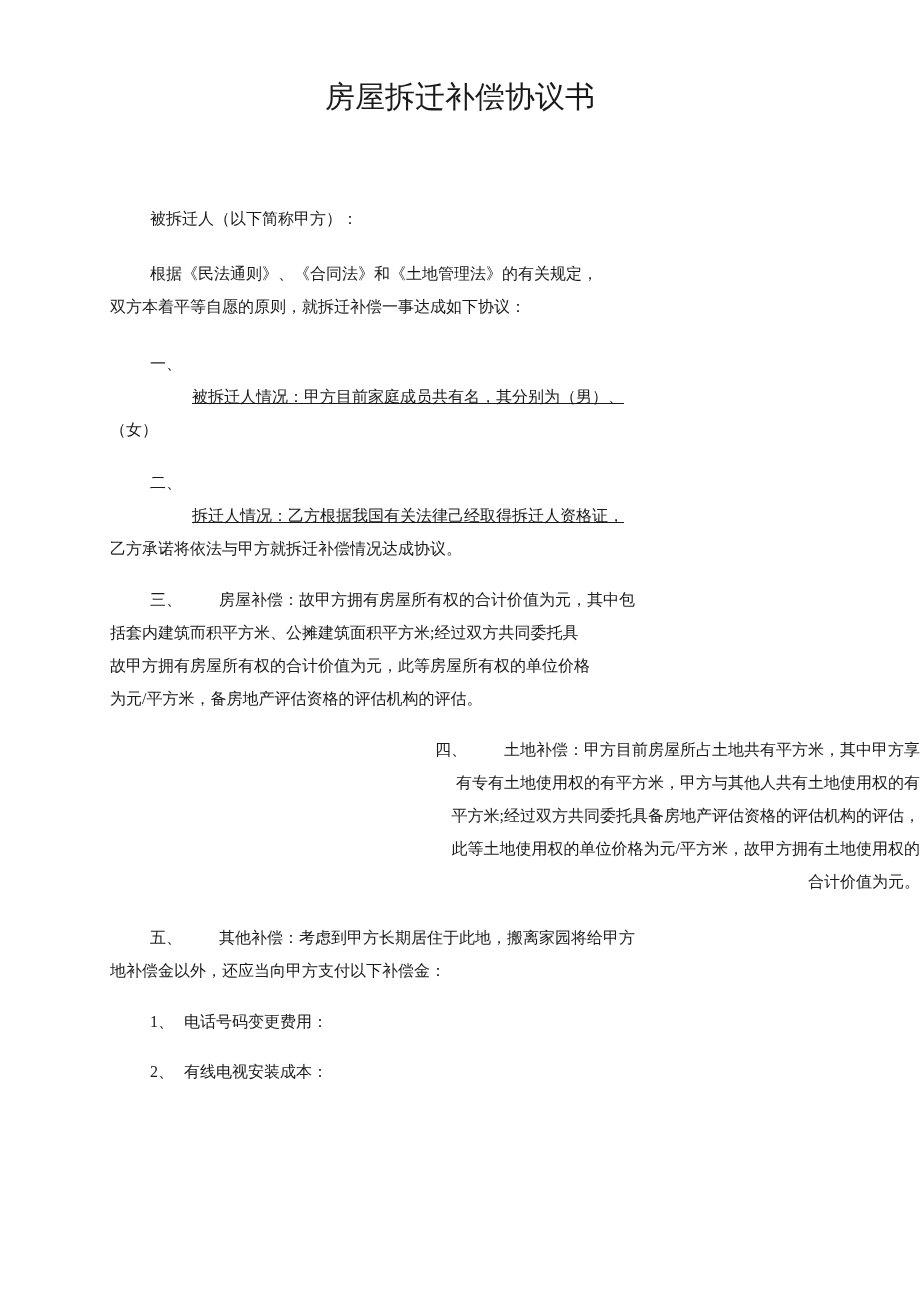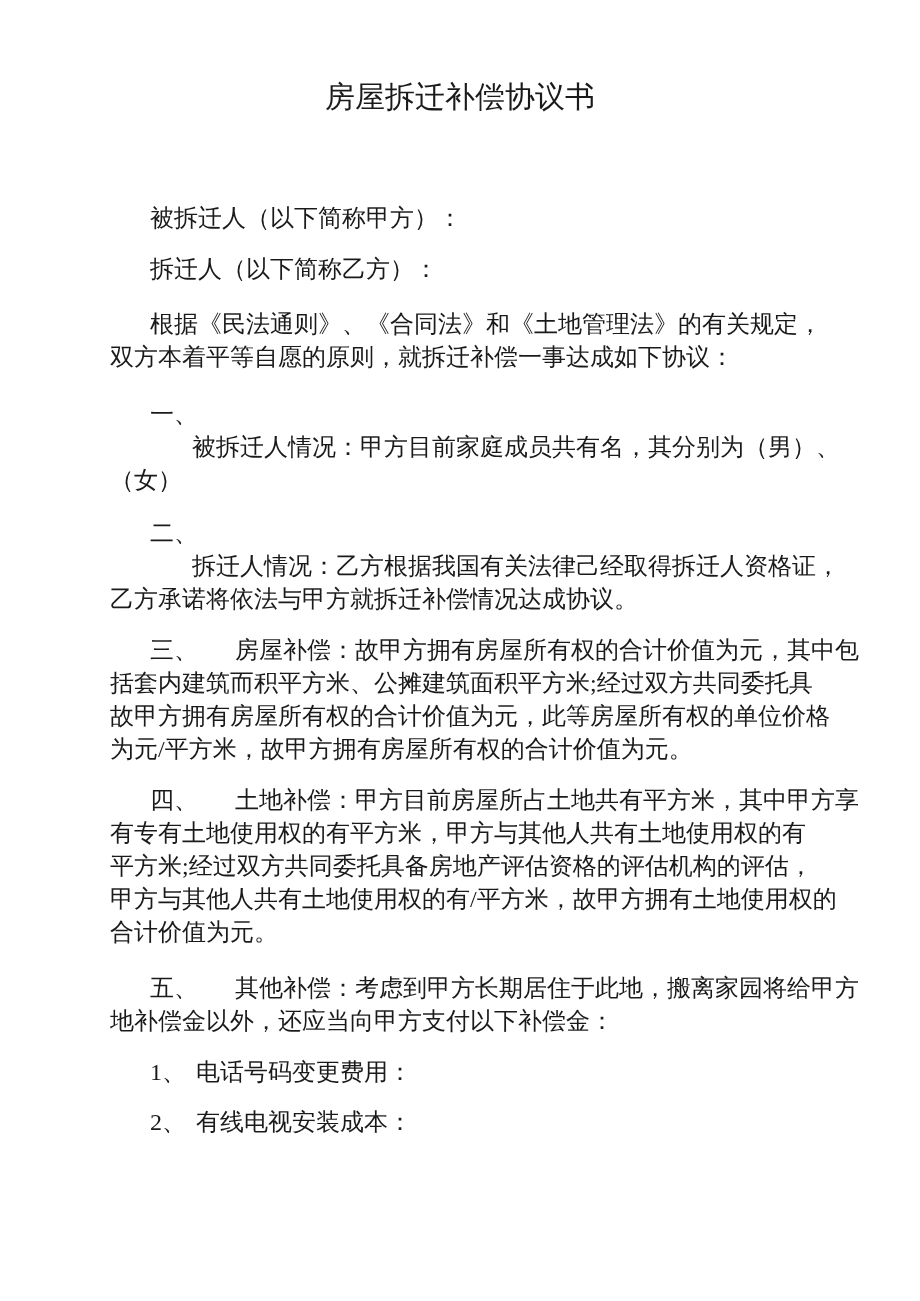--- a/index.html
+++ b/index.html
@@ -20,50 +20,49 @@
     margin: 78px 0 0 0;
     font-size: 30px;
     line-height: 38px;
     font-weight: normal;
     text-align: center;
     white-space: nowrap;
   }
   .line {
     margin: 0;
     padding-left: 110px;
-    font-size: 24px;
+    font-size: 16px;
     line-height: 33px;
     white-space: nowrap;
   }
   .ind-first { padding-left: 150px; }
-  .ind-deep  { padding-left: 192px; }
+  .ind-deep  { padding-left: 192px; text-decoration: underline; }
   .para { margin: 0; }
   .mt-intro1   { margin-top: 86px; }
   .mt-intro2   { margin-top: 18px; }
   .mt-preamble { margin-top: 22px; }
   .mt-sec1     { margin-top: 24px; }
   .mt-sec2     { margin-top: 20px; }
   .mt-sec3     { margin-top: 18px; }
-  .mt-sec4     { margin-top: 18px; }
+  .mt-sec4     { margin-top: 18px; text-align: right; }
   .mt-sec5     { margin-top: 23px; }
   .mt-item1    { margin-top: 18px; }
   .mt-item2    { margin-top: 17px; }
   .mt-item3    { margin-top: 16px; }
   .num-gap  { margin-left: 37px; }
   .item-gap { margin-left: 10px; }
 </style>
 </head>
 <body>
 
 <div class="page">
 
   <h1 class="doc-title">房屋拆迁补偿协议书</h1>
 
   <p class="line ind-first mt-intro1">被拆迁人（以下简称甲方）：</p>
-  <p class="line ind-first mt-intro2">拆迁人（以下简称乙方）：</p>
 
   <div class="para mt-preamble">
     <p class="line ind-first">根据《民法通则》、《合同法》和《土地管理法》的有关规定，</p>
     <p class="line">双方本着平等自愿的原则，就拆迁补偿一事达成如下协议：</p>
   </div>
 
   <div class="para mt-sec1">
     <p class="line ind-first">一、</p>
     <p class="line ind-deep">被拆迁人情况：甲方目前家庭成员共有名，其分别为（男）、</p>
     <p class="line">（女）</p>
@@ -74,30 +73,30 @@
     <p class="line ind-deep">拆迁人情况：乙方根据我国有关法律己经取得拆迁人资格证，</p>
     <p class="line">乙方承诺将依法与甲方就拆迁补偿情况达成协议。</p>
   </div>
 
   <div class="para mt-sec3">
     <p class="line ind-first">
       <span>三、</span><span class="num-gap">房屋补偿：故甲方拥有房屋所有权的合计价值为元，其中包</span>
     </p>
     <p class="line">括套内建筑而积平方米、公摊建筑面积平方米;经过双方共同委托具</p>
     <p class="line">故甲方拥有房屋所有权的合计价值为元，此等房屋所有权的单位价格</p>
-    <p class="line">为元/平方米，故甲方拥有房屋所有权的合计价值为元。</p>
+    <p class="line">为元/平方米，备房地产评估资格的评估机构的评估。</p>
   </div>
 
   <div class="para mt-sec4">
     <p class="line ind-first">
       <span>四、</span><span class="num-gap">土地补偿：甲方目前房屋所占土地共有平方米，其中甲方享</span>
     </p>
     <p class="line">有专有土地使用权的有平方米，甲方与其他人共有土地使用权的有</p>
     <p class="line">平方米;经过双方共同委托具备房地产评估资格的评估机构的评估，</p>
-    <p class="line">甲方与其他人共有土地使用权的有/平方米，故甲方拥有土地使用权的</p>
+    <p class="line">此等土地使用权的单位价格为元/平方米，故甲方拥有土地使用权的</p>
     <p class="line">合计价值为元。</p>
   </div>
 
   <div class="para mt-sec5">
     <p class="line ind-first">
       <span>五、</span><span class="num-gap">其他补偿：考虑到甲方长期居住于此地，搬离家园将给甲方</span>
     </p>
     <p class="line">地补偿金以外，还应当向甲方支付以下补偿金：</p>
   </div>
 

